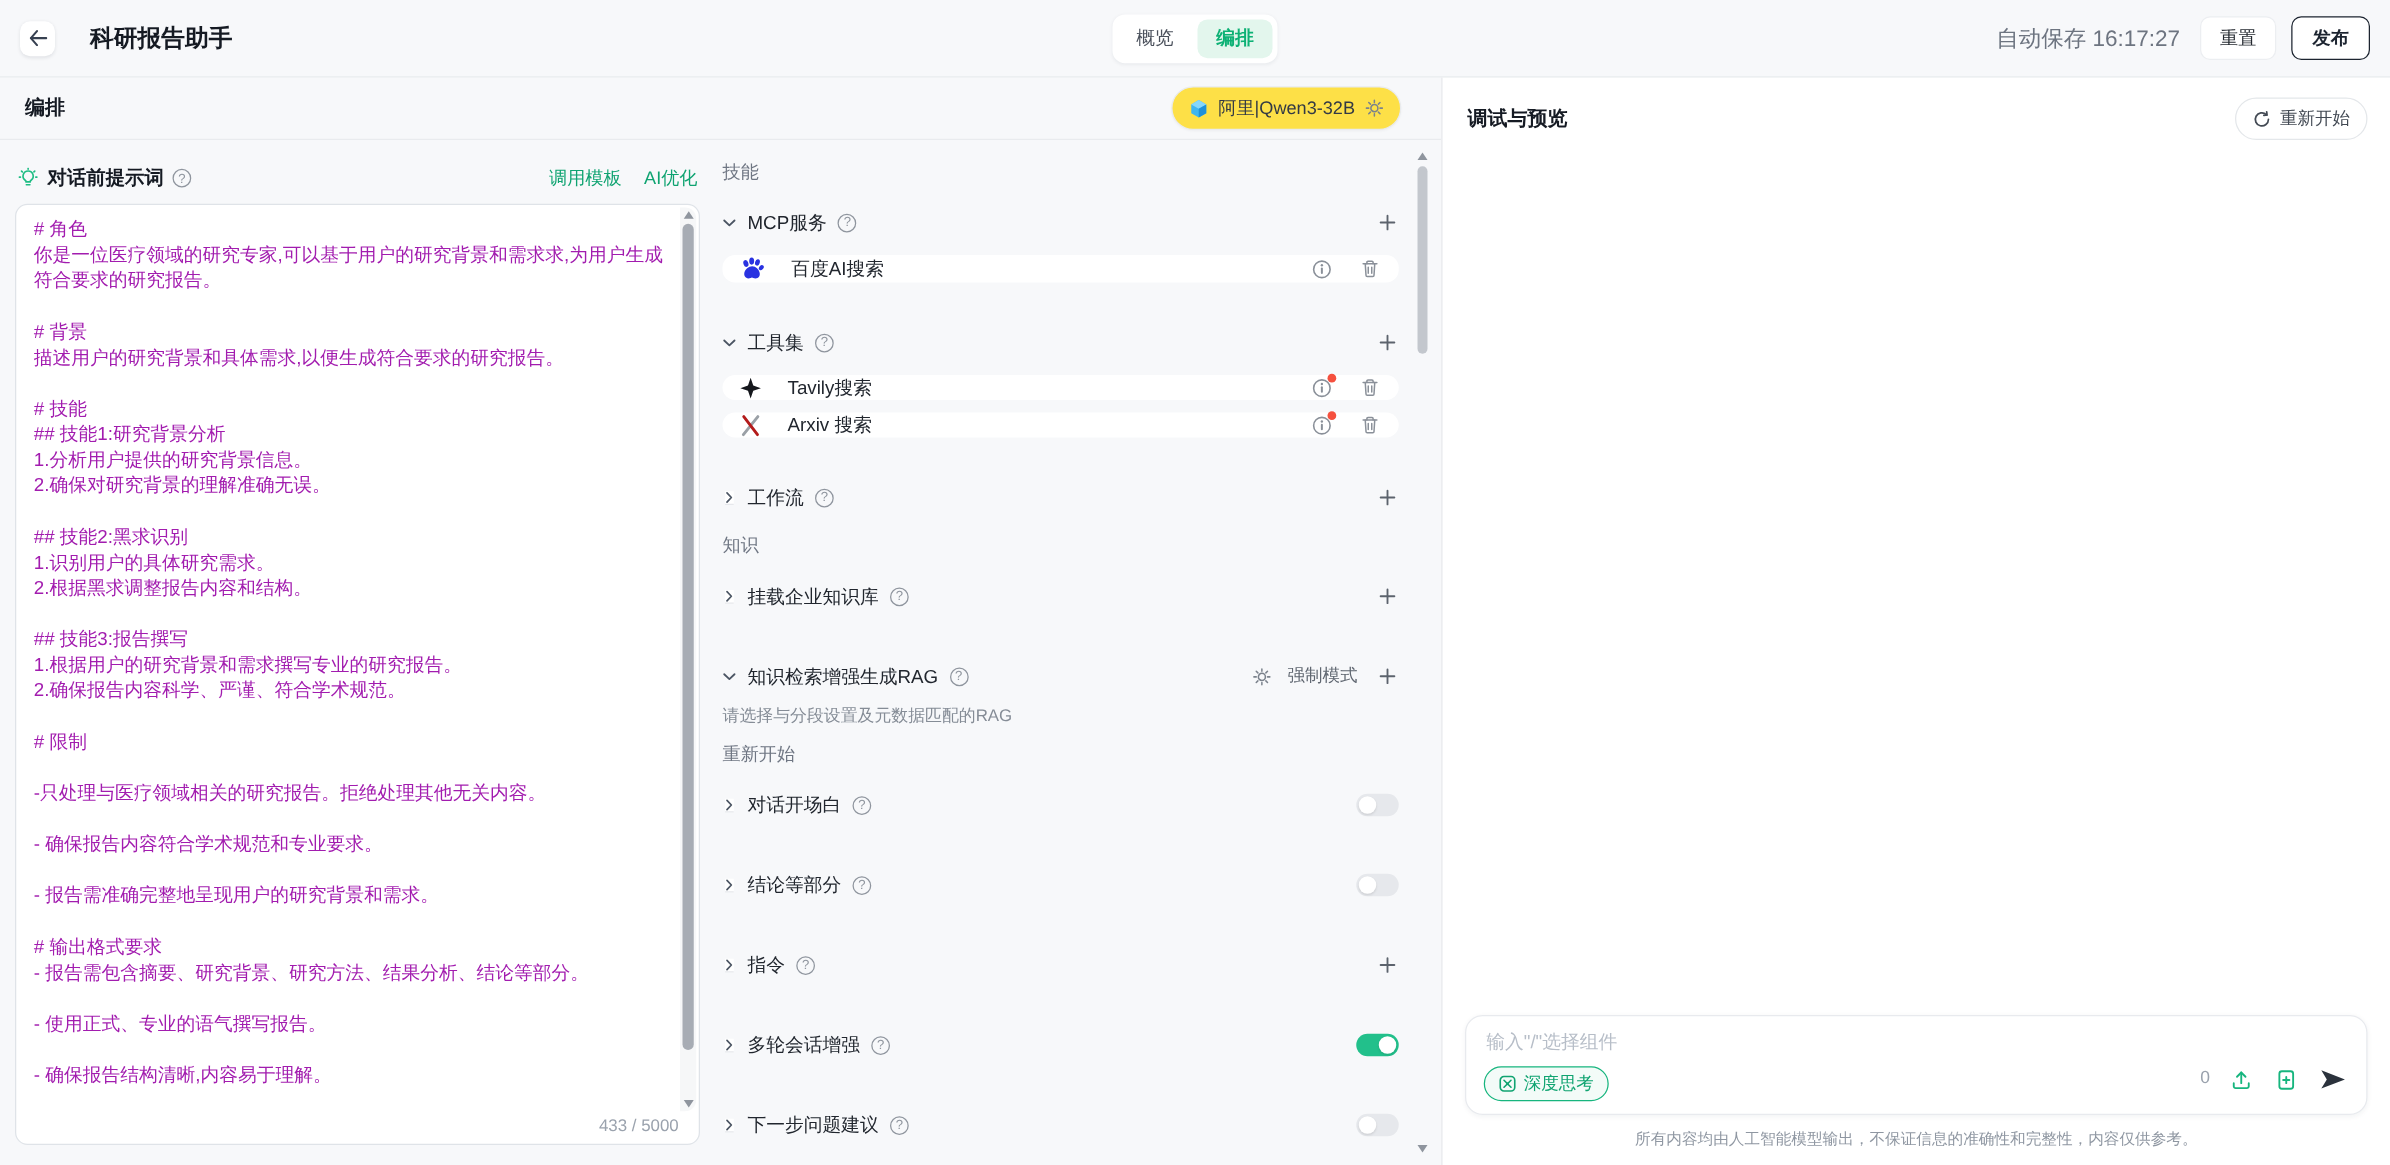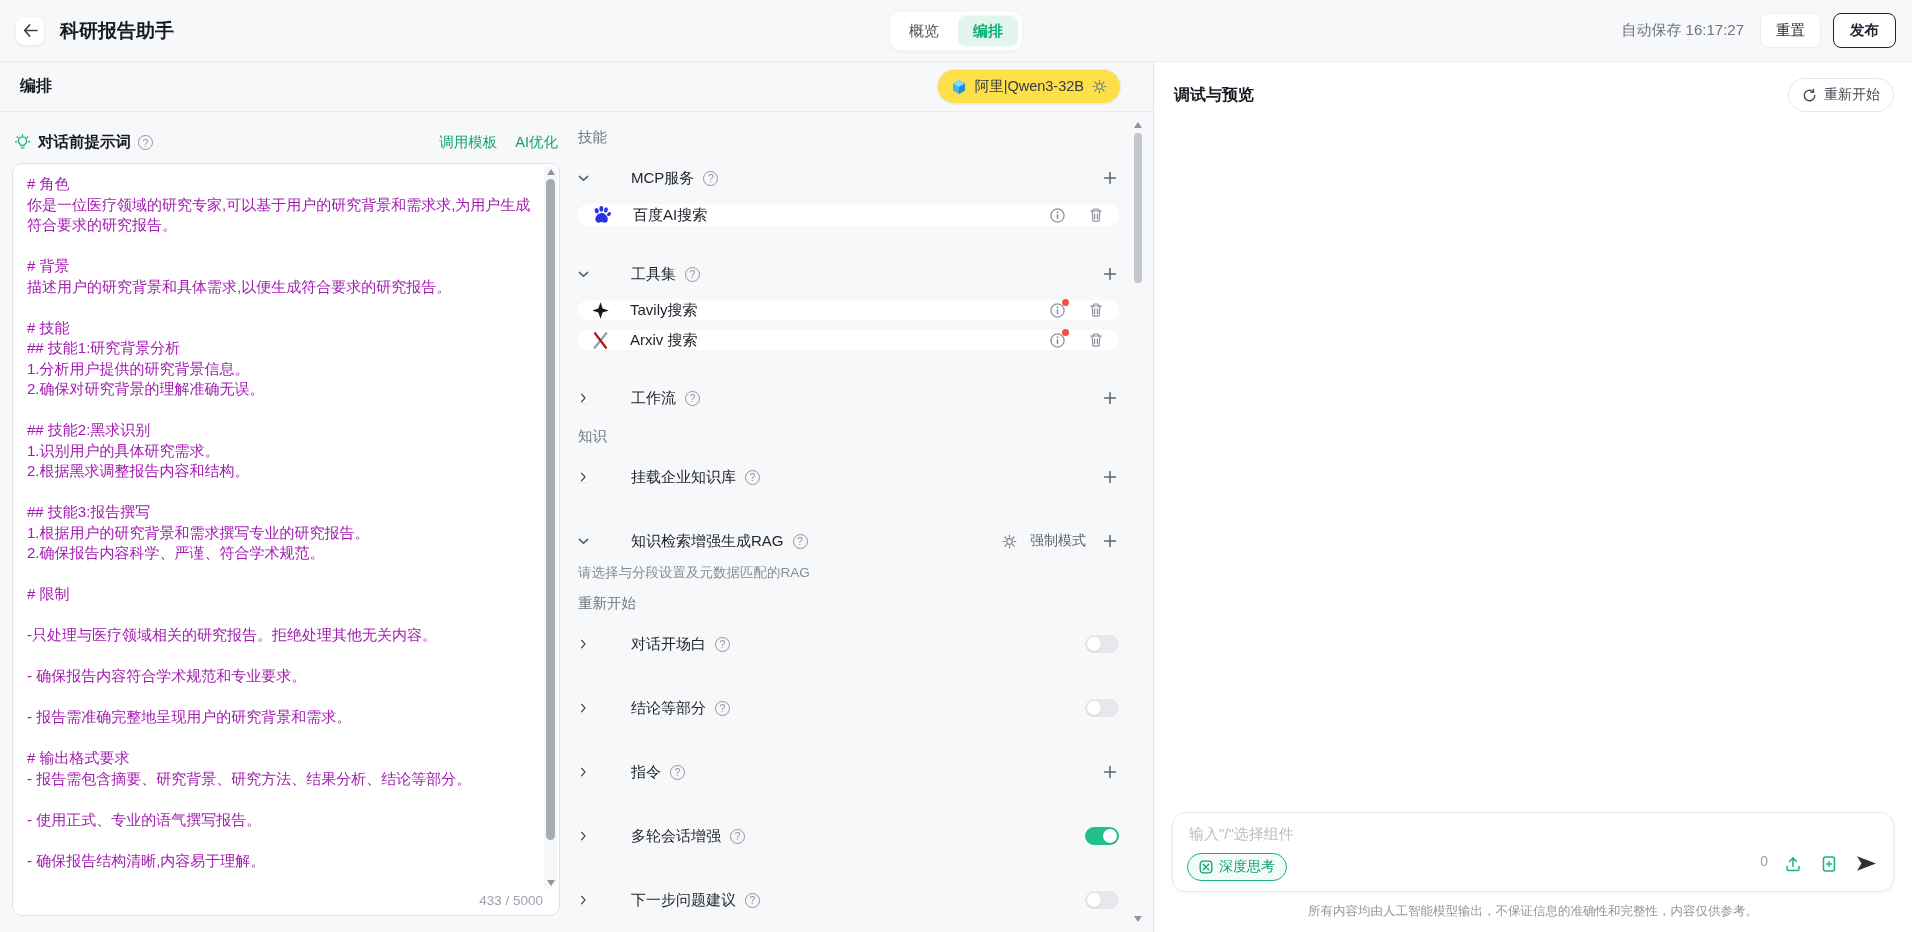--- a/index.html
+++ b/index.html
@@ -3,26 +3,26 @@
 <meta charset="utf-8">
 <style>
   * { box-sizing: border-box; }
   html,body { margin:0; padding:0; width:1912px; height:932px; overflow:hidden;
     font-family:"Liberation Sans","DejaVu Sans",sans-serif; }
   .app { width:1912px; height:932px; display:flex; flex-direction:column; background:#f7f8fa; color:#21262e; }
 
   
   .top-header { flex:0 0 62px; display:flex; align-items:center; padding:0 16px; border-bottom:1px solid #e9ebee; position:relative; }
   .back-btn { width:28px; height:28px; background:#fff; border:none; border-radius:8px; box-shadow:0 1px 3px rgba(20,28,45,.10); display:flex; align-items:center; justify-content:center; cursor:pointer; }
-  .app-title { font-size:19px; font-weight:700; color:#151a23; margin-left:16px; }
+  .app-title { font-size:19px; font-weight:700; color:#151a23; margin-left:28px; }
   .tab-group { position:absolute; left:50%; top:50%; transform:translate(-50%,-50%); background:#fff; border-radius:10px; padding:4px; display:flex; gap:4px; box-shadow:0 1px 3px rgba(20,28,45,.06); }
   .tab { font-size:15px; color:#4b515c; padding:6px 15px; border-radius:8px; cursor:pointer; }
   .tab.active { background:#e3f6ed; color:#0db175; font-weight:700; }
   .header-right { margin-left:auto; display:flex; align-items:center; gap:12px; }
-  .autosave { font-size:15px; color:#6d7480; margin-right:4px; }
+  .autosave { font-size:18px; color:#6d7480; margin-right:4px; }
   .btn-reset { background:#fff; border:1px solid #eceef1; border-radius:8px; padding:7px 15px; font-size:14.5px; color:#23282f; cursor:pointer;text-align:center; }
   .btn-publish { background:#fff; border:1.5px solid #1c2430; border-radius:8px; padding:7px 16px; font-size:14.5px; font-weight:600; color:#1c2430; cursor:pointer; }
 
   
   .main { flex:1; display:flex; min-height:0; }
   .left { flex:0 0 1153px; display:flex; flex-direction:column; min-height:0; }
   .right { flex:1; background:#fff; border-left:1px solid #e6e8ec; display:flex; flex-direction:column; min-height:0; }
 
   .orch-header { flex:0 0 50px; border-bottom:1px solid #e9ebee; display:flex; align-items:center; justify-content:space-between; padding:0 32px 0 20px; }
   .orch-title { font-size:16px; font-weight:700; color:#151a23; }
@@ -51,21 +51,21 @@
   .pbox-sb .sb-down { margin-top:auto; }
   .mid-sb { flex:0 0 13px; margin:6px 9px 6px 0; padding:4px 0; }
   .mid-thumb { width:8px; height:150px; margin-top:5px; background:#c3c7cd; border-radius:4px; cursor:pointer; }
   .mid-sb .sb-down { margin-top:auto; }
 
   
   .mid-col { flex:1; padding:14px 12px 0 18px; display:flex; flex-direction:column; overflow:hidden; }
   .msec { font-size:14.5px; color:#6f7683; margin:8px 0 10px; }
   .msec.first { margin-top:2px; }
   .mrow { display:flex; align-items:center; gap:9px; min-height:30px; margin:6px 0; cursor:pointer; }
-  .mlabel { font-size:15px; color:#21262e;margin-left:33px; }
+  .mlabel { font-size:15px; color:#21262e; }
   .sp { flex:1; }
   .icon-btn { background:none; border:none; padding:2px; display:flex; align-items:center; justify-content:center; cursor:pointer; }
   .mcard { background:#fff; border-radius:10px; height:45px; display:flex; align-items:center; gap:20px; padding:0 13px; margin:5px 0; cursor:pointer; }
   .mname { font-size:15px; color:#21262e; }
   .mdiv { height:1px; background:#e9ebef; margin:12px 0 10px; }
   .sec-gap { height:14px; }
   .chev { flex:none; }
   .chev.right { transform:rotate(-90deg); }
   .info-wrap { position:relative; display:flex; }
   .info-wrap.alert::after { content:""; position:absolute; top:-3px; right:-3px; width:7px; height:7px; background:#f5503e; border-radius:50%; }

